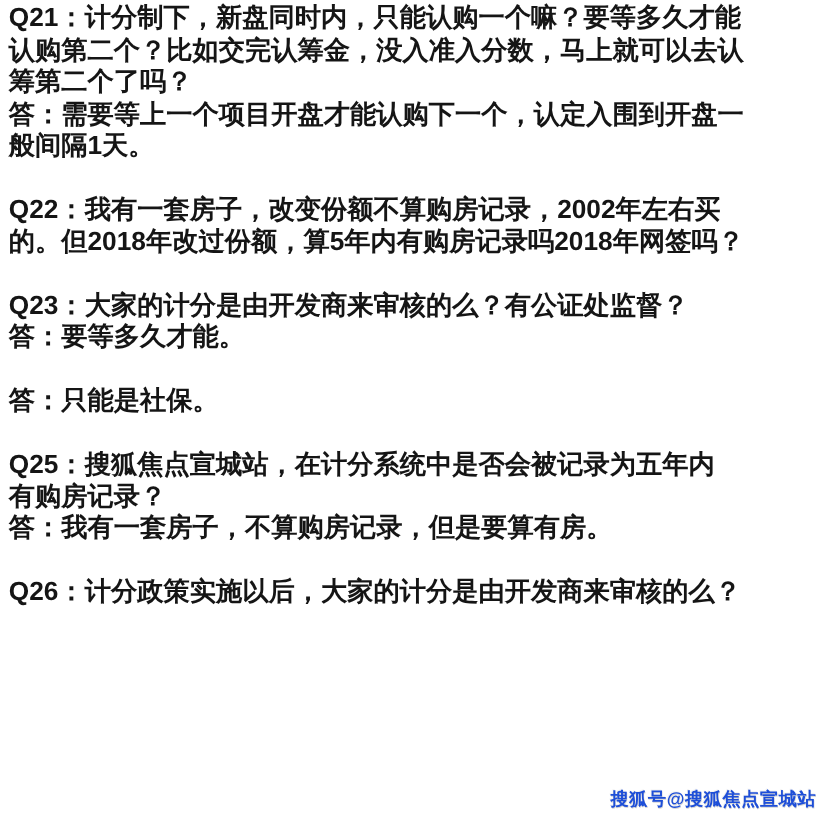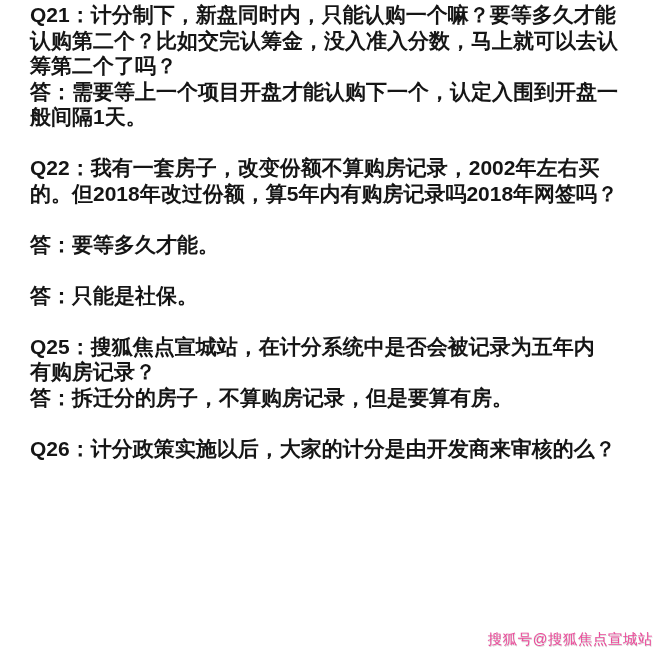--- a/index.html
+++ b/index.html
@@ -14,36 +14,35 @@
     position: relative;
     font-family: "Liberation Sans", "DejaVu Sans", sans-serif;
   }
   .doc {
     padding: 2px 5px 0 7px;
     color: #151515;
     font-size: 21px;
     font-weight: 700;
     line-height: 25.5px;
     letter-spacing: 0;
-    margin-left: 23px;
   }
   .qa { }
   .qa + .qa { margin-top: 25.5px; }
   .q, .a {
     margin: 0;
     white-space: pre;          
   }
   .lbl { }
   .watermark {
     position: absolute;
     right: 7px;
     bottom: 4px;
     font-size: 14.5px;
-    font-weight: 400;
-    color: #ec4899;
+    font-weight: 700;
+    color: #1d4ed8;
     text-shadow: 0.5px 0.5px 0 #d6d6d6, -0.5px -0.5px 0 #f2f2f2;
     letter-spacing: 0.5px;
     white-space: nowrap;
   }
 </style>
 </head>
 <body>
 
 <div class="doc">
 
@@ -54,31 +53,32 @@
     <p class="a"><span class="lbl">答：</span><span>需要等上一个项目开盘才能认购下一个，认定入围到开盘一
 般间隔1天。</span></p>
   </section>
 
   <section class="qa">
     <p class="q"><span class="lbl">Q22：</span><span>我有一套房子，改变份额不算购房记录，2002年左右买
 的。但2018年改过份额，算5年内有购房记录吗2018年网签吗？</span></p>
   </section>
 
   <section class="qa">
+    <p class="q"><span class="lbl">Q23：</span><span>大家的计分是由开发商来审核的么？有公证处监督？</span></p>
     <p class="a"><span class="lbl">答：</span><span>要等多久才能。</span></p>
   </section>
 
   <section class="qa">
     <p class="a"><span class="lbl">答：</span><span>只能是社保。</span></p>
   </section>
 
   <section class="qa">
     <p class="q"><span class="lbl">Q25：</span><span>搜狐焦点宣城站，在计分系统中是否会被记录为五年内
 有购房记录？</span></p>
-    <p class="a"><span class="lbl">答：</span><span>拆迁分的房子，不算购房记录，但是要算有房。</span></p>
+    <p class="a"><span class="lbl">答：</span><span>我有一套房子，不算购房记录，但是要算有房。</span></p>
   </section>
 
   <section class="qa">
     <p class="q"><span class="lbl">Q26：</span><span>计分政策实施以后，大家的计分是由开发商来审核的么？</span></p>
   </section>
 
 </div>
 
 <div class="watermark">搜狐号@搜狐焦点宣城站</div>
 

